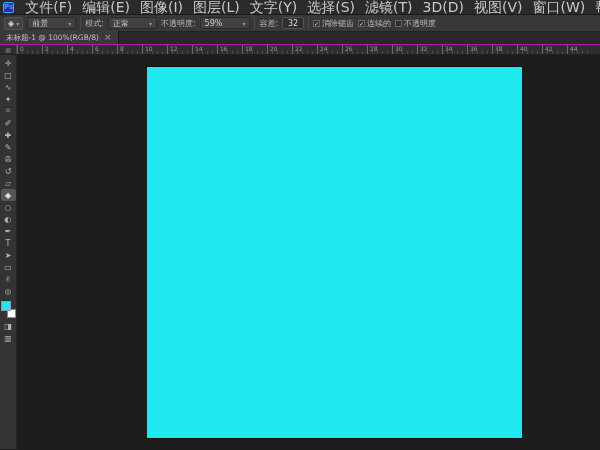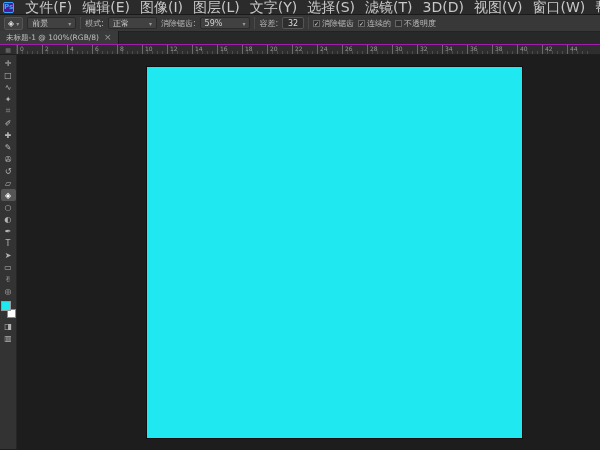--- a/index.html
+++ b/index.html
@@ -96,21 +96,21 @@
     <div class="select">
       <span>前景</span>
       <span class="caret">▾</span>
     </div>
     <span class="sep"></span>
     <span>模式:</span>
     <div class="select">
       <span>正常</span>
       <span class="caret">▾</span>
     </div>
-    <span>消除锯齿:</span>
+    <span>不透明度:</span>
     <div class="select">
       <span>59%</span>
       <span class="caret">▾</span>
     </div>
     <span class="sep"></span>
     <span>容差:</span>
     <div class="field">32</div>
     <span class="sep"></span>
     <span style="display:flex; align-items:center;">
         <span class="chk">

